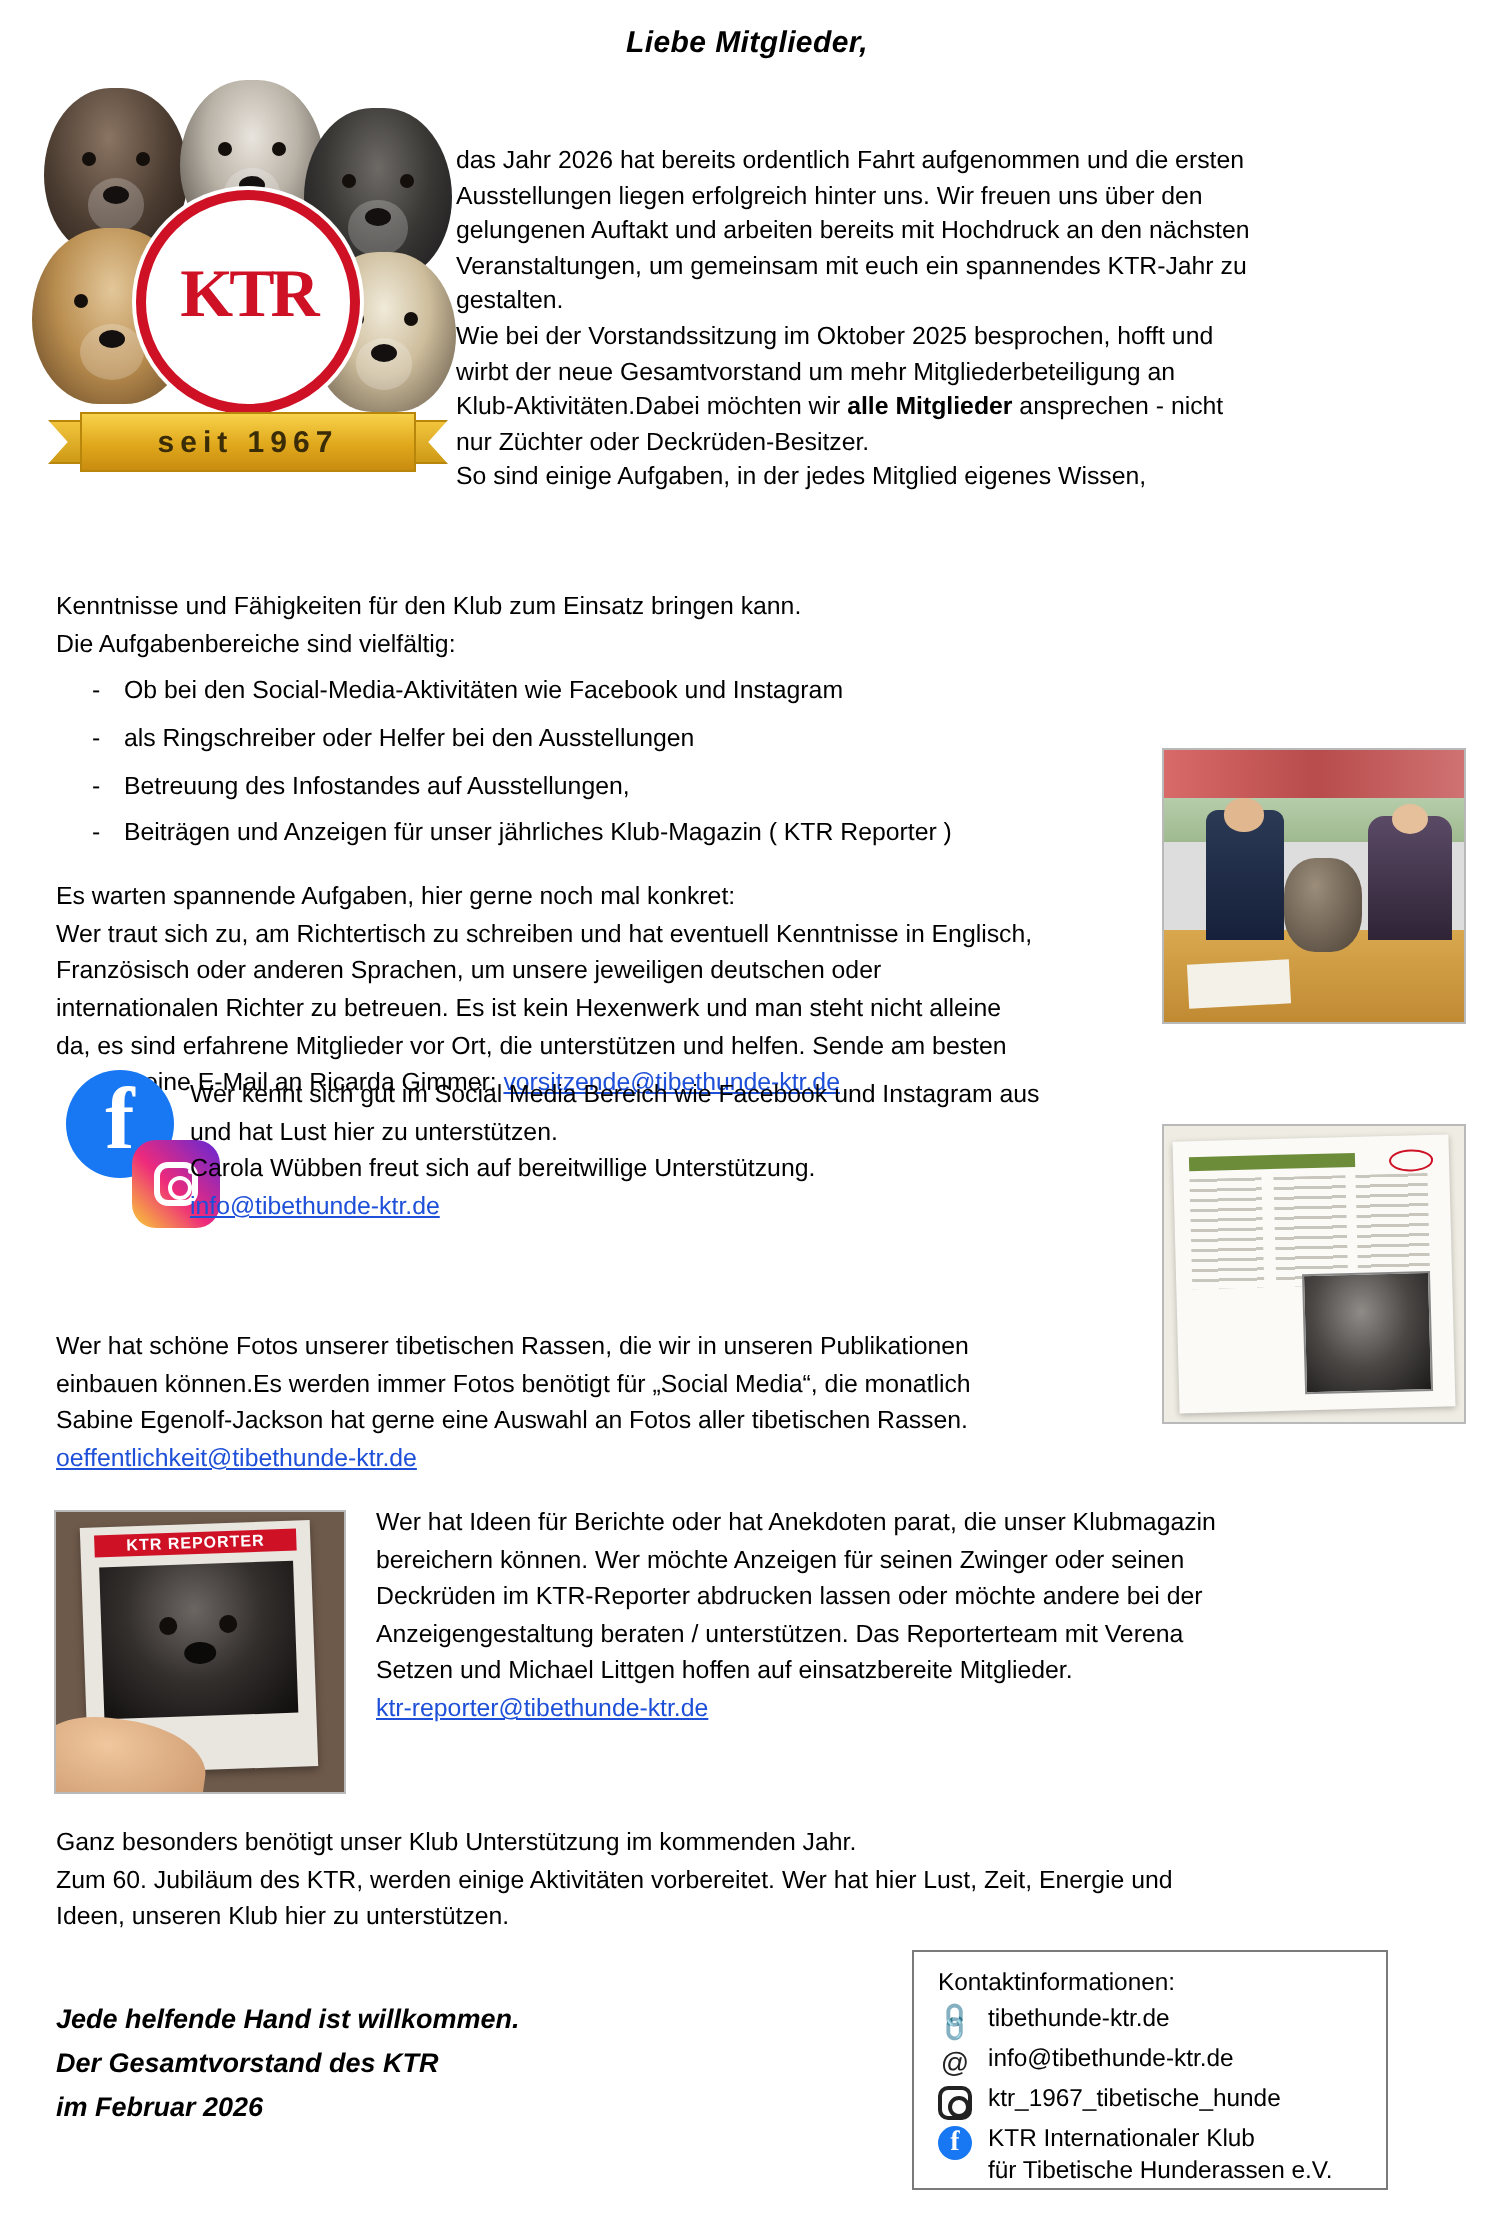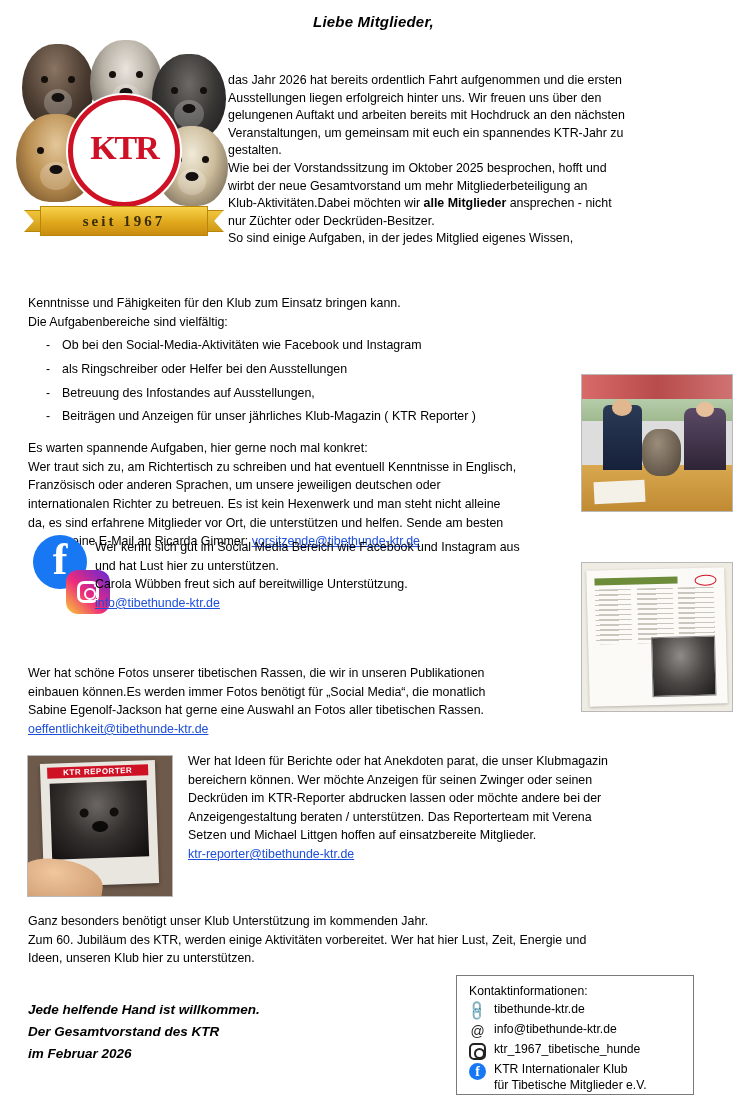--- a/index.html
+++ b/index.html
@@ -110,21 +110,21 @@
     left: 8px; top: 160px;
     width: 200px; height: 42px;
   }
   .ribbon .band {
     position: absolute;
     left: 16px; top: 6px;
     width: 168px; height: 30px;
     background: linear-gradient(#f7d24a, #e0a81c 55%, #c98c10);
     border: 1px solid #b8860b;
     display: flex; align-items: center; justify-content: center;
-    font-family: Liberation Serif, serif;
+    font-family: Liberation Sans, sans-serif;
     font-weight: bold;
     font-size: 15px;
     letter-spacing: 3px;
     color: #3a2c06;
   }
   .ribbon .tail {
     position: absolute;
     top: 10px;
     width: 26px; height: 22px;
     background: linear-gradient(#f1c43c, #cf9a16);
@@ -522,18 +522,18 @@
       <span>info@tibethunde-ktr.de</span>
     </div>
     <div class="row">
       <span class="c-ico ig-i"></span>
       <span>ktr_1967_tibetische_hunde</span>
     </div>
     <div class="row">
       <span class="c-ico fb-i">f</span>
       <span class="multi">
         <span>KTR Internationaler Klub</span><br>
-        <span>für Tibetische Mitglieder e.V.</span>
+        <span>für Tibetische Hunderassen e.V.</span>
       </span>
     </div>
   </div>
 
 </div>
 
 </body></html>

